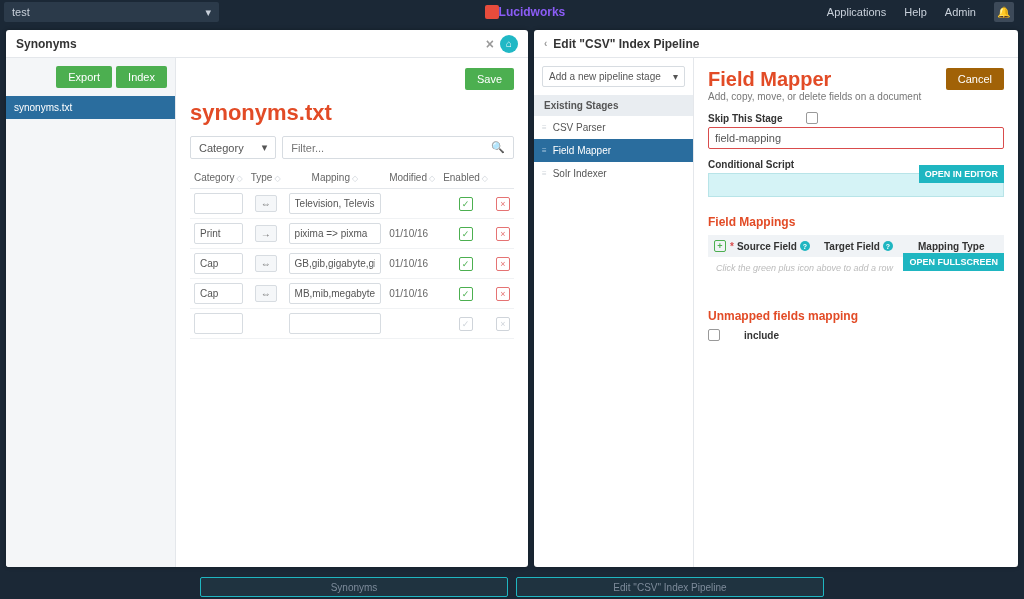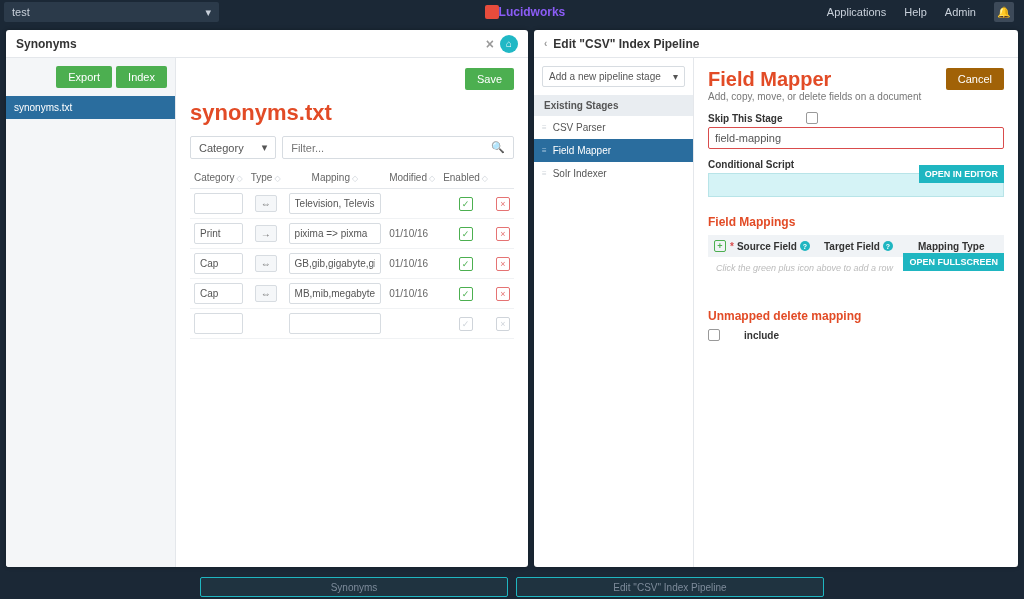--- a/index.html
+++ b/index.html
@@ -237,21 +237,21 @@
             </div>
           <div class="col">
               <span>Target Field</span>
               <span class="help-i">?</span>
             </div>
           <div class="col" style="flex:0 0 80px;">
               <span>Mapping Type</span>
             </div>
         </div>
         <div class="hint-row">Click the green plus icon above to add a row</div>
-        <div class="section-red" style="margin-top:30px;">Unmapped delete mapping</div>
+        <div class="section-red" style="margin-top:30px;">Unmapped fields mapping</div>
         <div class="form-label" style="margin-top:6px;">
             <span class="checkbox"></span>
             <span>include</span>
           </div>
       </div>
     </div>
   </div>
 </div>
 
 <div class="bottombar">

